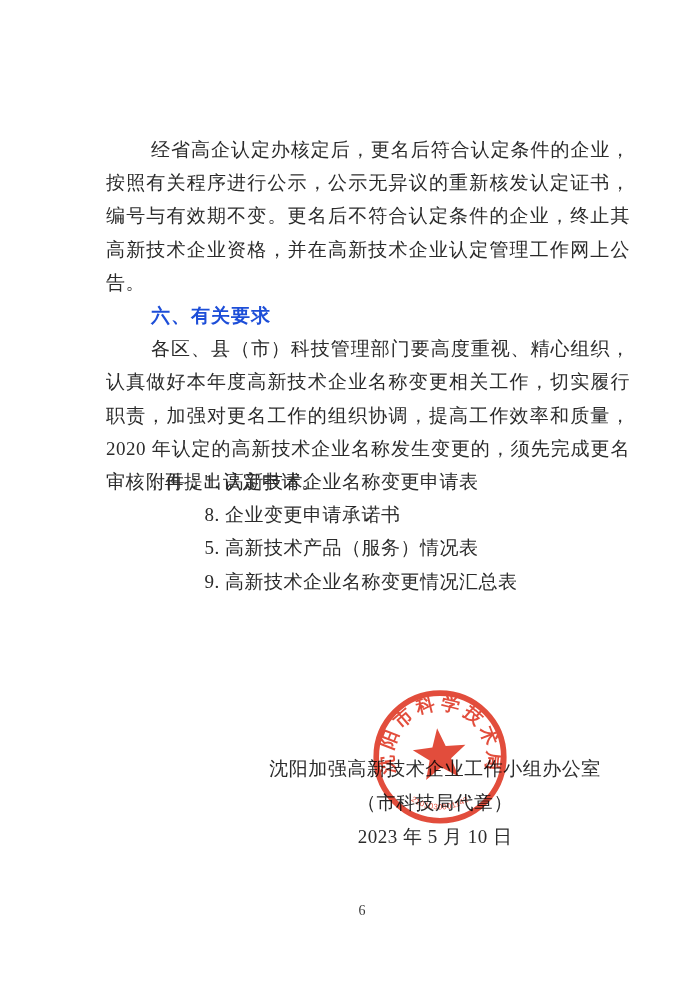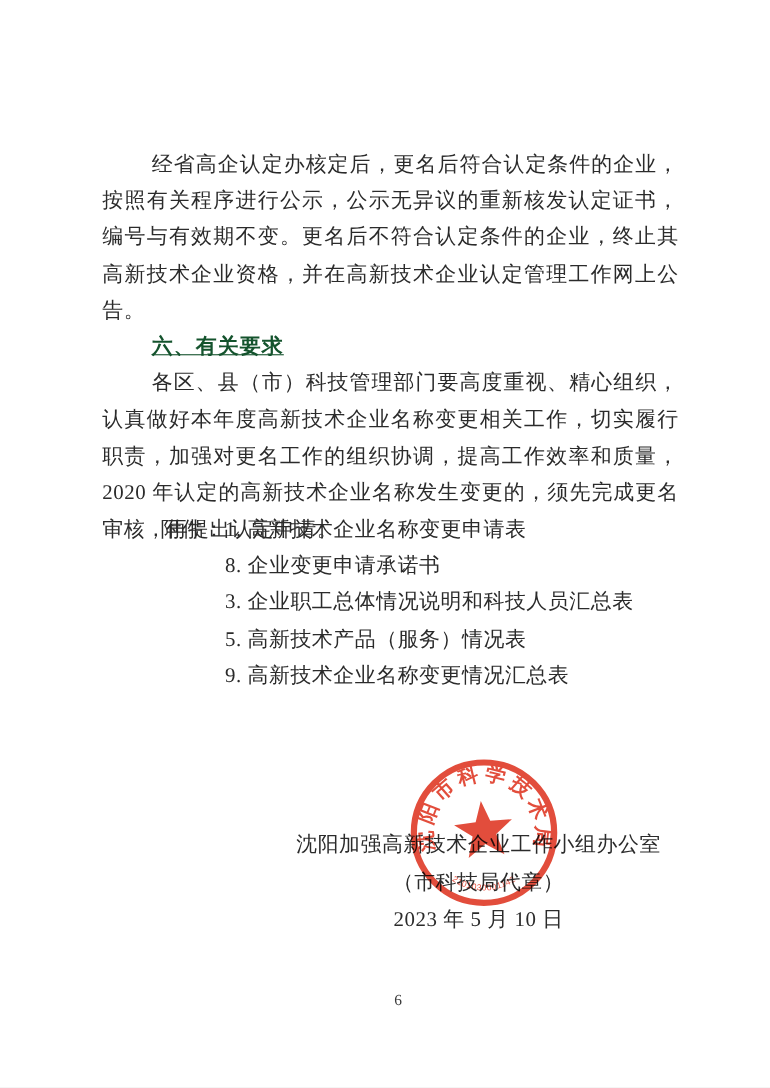--- a/index.html
+++ b/index.html
@@ -10,35 +10,34 @@
     height: 989px;
     margin: 0 auto;
     background: #ffffff;
     overflow: hidden;
     font-family: "Liberation Serif", "DejaVu Serif", serif;
     color: #2b2b2b;
   }
   .body-block {
     position: absolute;
     top: 133px;
-    left: 93px;
+    left: 106px;
     width: 524px;
     font-size: 19px;
     line-height: 33.2px;
     letter-spacing: 0.5px;
     text-align: justify;
   }
   .para { text-indent: 45px; }
   .heading {
     text-indent: 45px;
     font-family: "Liberation Sans", "DejaVu Sans", sans-serif;
     font-weight: 700;
     letter-spacing: 1px;
-    color: #14532d;
-    text-decoration: underline;
+    color: #1d4ed8;
   }
   .attach-block {
     position: absolute;
     top: 465px;
     left: 90px;
     width: 524px;
     font-size: 19px;
     line-height: 33.2px;
     letter-spacing: 0.5px;
     display: flex;
@@ -87,21 +86,20 @@
     <div class="para">经省高企认定办核定后，更名后符合认定条件的企业，按照有关程序进行公示，公示无异议的重新核发认定证书，编号与有效期不变。更名后不符合认定条件的企业，终止其高新技术企业资格，并在高新技术企业认定管理工作网上公告。</div>
     <div class="heading">六、有关要求</div>
     <div class="para">各区、县（市）科技管理部门要高度重视、精心组织，认真做好本年度高新技术企业名称变更相关工作，切实履行职责，加强对更名工作的组织协调，提高工作效率和质量，2020 年认定的高新技术企业名称发生变更的，须先完成更名审核，再提出认定申请。</div>
   </div>
 
   <div class="attach-block">
     <div class="attach-label">附件：</div>
     <div class="attach-items">
       <div class="attach-item">1. 高新技术企业名称变更申请表</div>
       <div class="attach-item">8. 企业变更申请承诺书</div>
-      <div class="attach-item">3. 企业职工总体情况说明和科技人员汇总表</div>
       <div class="attach-item">5. 高新技术产品（服务）情况表</div>
       <div class="attach-item">9. 高新技术企业名称变更情况汇总表</div>
     </div>
   </div>
 
   <div class="signature-block">
     <div class="sig-line">沈阳加强高新技术企业工作小组办公室</div>
     <div class="sig-line">（市科技局代章）</div>
     <div class="sig-line">2023 年 5 月 10 日</div>
   </div>

